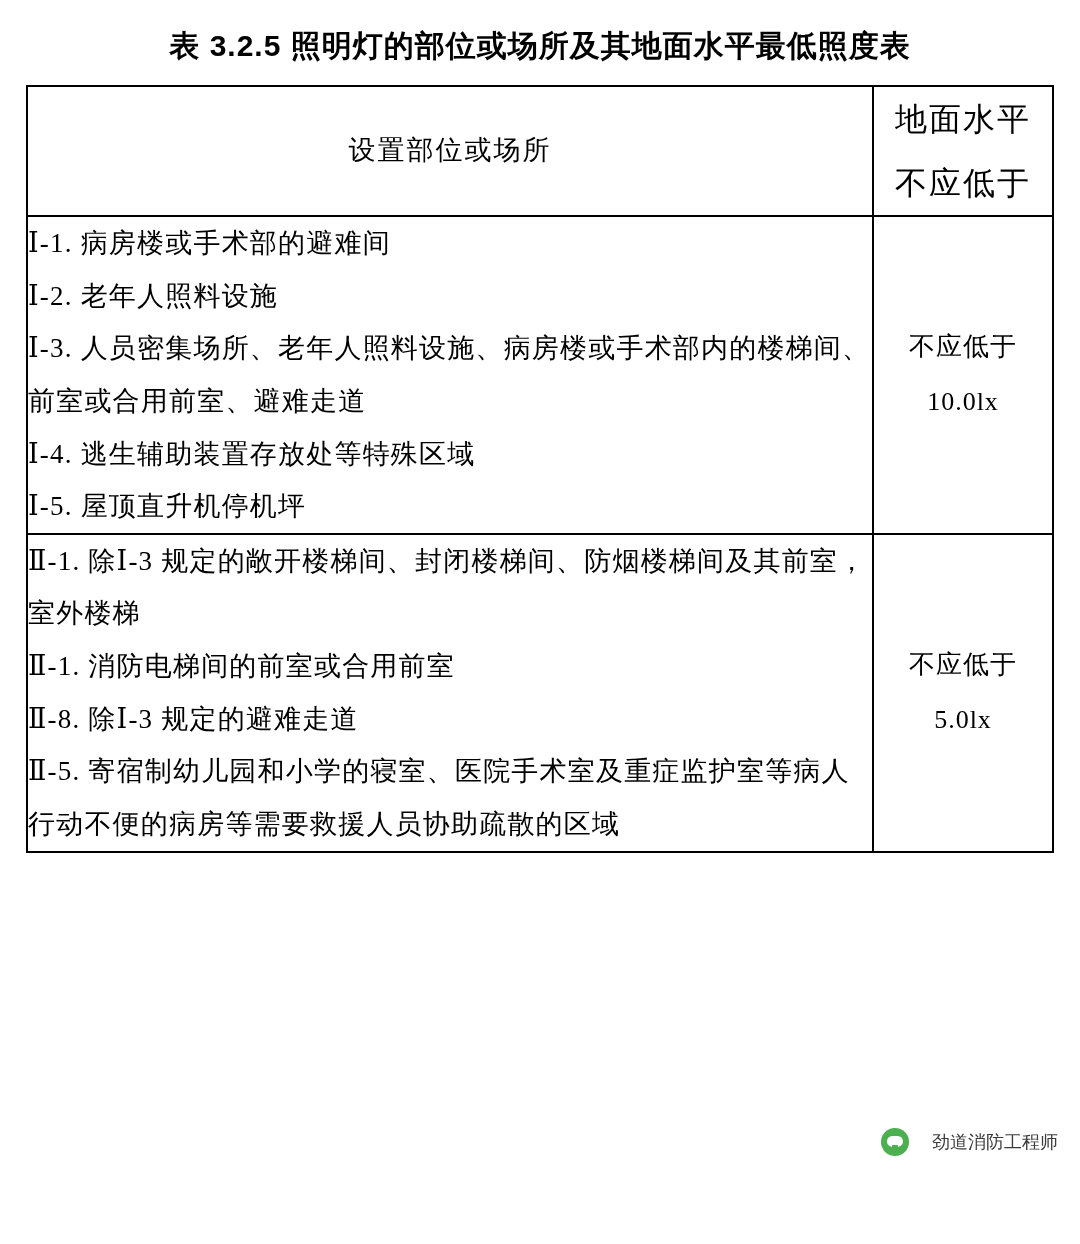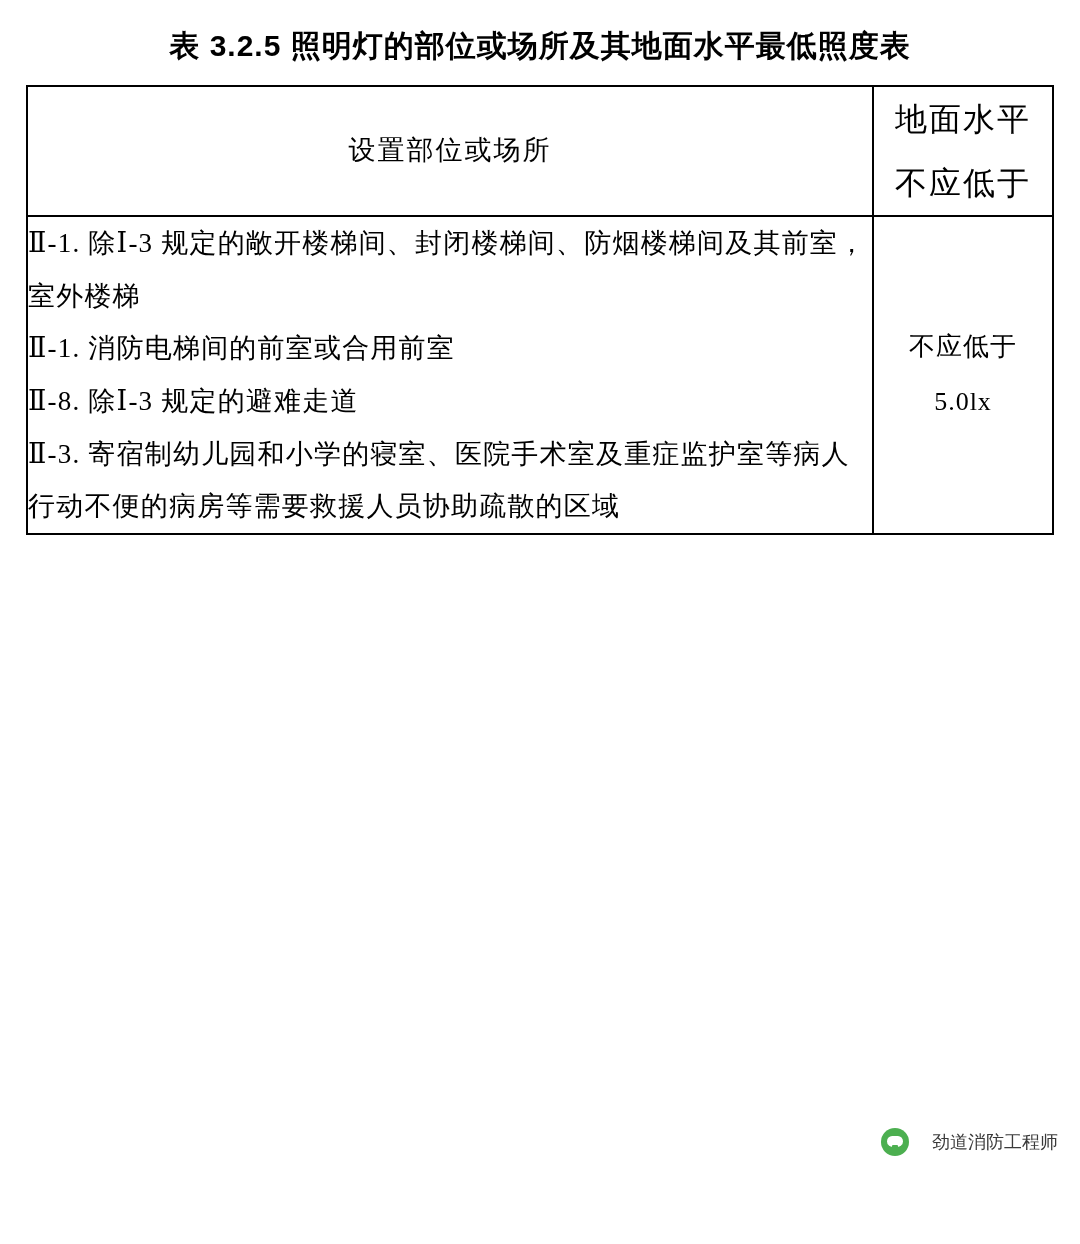--- a/index.html
+++ b/index.html
@@ -133,27 +133,40 @@
     </colgroup>
     <tbody>
       <tr>
         <td class="head-cell">设置部位或场所</td>
         <td class="head-cell lux">
           <div>地面水平</div>
           <div>不应低于</div>
         </td>
       </tr>
 
+      <tr>
+        <td class="body-cell">
+          <div class="line">Ⅰ-1. 病房楼或手术部的避难间</div>
+          <div class="line">Ⅰ-2. 老年人照料设施</div>
+          <div class="line wrap">Ⅰ-3. 人员密集场所、老年人照料设施、病房楼或手术部内的楼梯间、前室或合用前室、避难走道</div>
+          <div class="line">Ⅰ-4. 逃生辅助装置存放处等特殊区域</div>
+          <div class="line">Ⅰ-5. 屋顶直升机停机坪</div>
+        </td>
+        <td class="lux-cell">
+          <span class="lux-val">不应低于</span>
+          <span class="lux-val">10.0lx</span>
+        </td>
+      </tr>
 
       <tr>
         <td class="body-cell">
           <div class="line wrap">Ⅱ-1. 除Ⅰ-3 规定的敞开楼梯间、封闭楼梯间、防烟楼梯间及其前室，室外楼梯</div>
           <div class="line">Ⅱ-1. 消防电梯间的前室或合用前室</div>
           <div class="line">Ⅱ-8. 除Ⅰ-3 规定的避难走道</div>
-          <div class="line wrap">Ⅱ-3. 寄宿制幼儿园和小学的寝室、医院手术室及重症监护室等病人行动不便的病房等需要救援人员协助疏散的区域</div>
+          <div class="line wrap">Ⅱ-5. 寄宿制幼儿园和小学的寝室、医院手术室及重症监护室等病人行动不便的病房等需要救援人员协助疏散的区域</div>
         </td>
         <td class="lux-cell">
           <span class="lux-val">不应低于</span>
           <span class="lux-val">5.0lx</span>
         </td>
       </tr>
     </tbody>
   </table>
 
   <div class="watermark">

